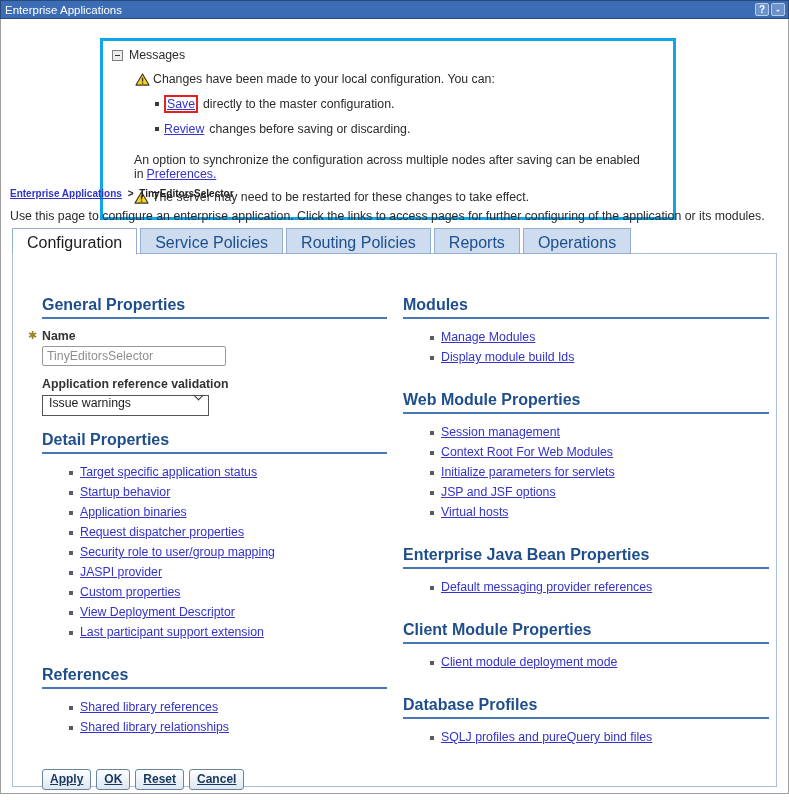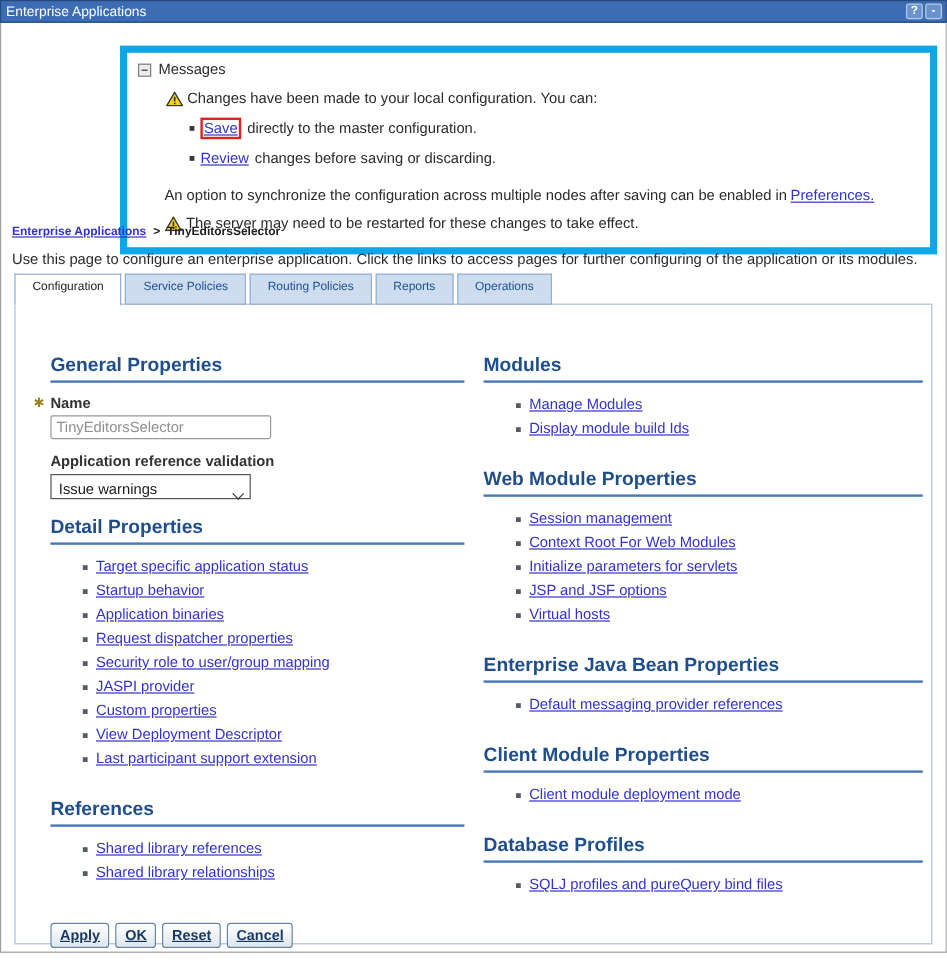--- a/index.html
+++ b/index.html
@@ -22,22 +22,22 @@
     color:#fff; font-size:11.5px; z-index:5;
   }
   .titlebar .title { flex:1 1 auto; }
   .tb-btn {
     width:14px; height:13px; margin-left:2px; border-radius:2px;
     background:#6b92cb; border:1px solid #b9cde8; color:#fff;
     font-size:10px; font-weight:bold; line-height:11px; text-align:center;
   }
   
   .messages {
-    position:absolute; left:100px; top:38px; width:681px;
-    border:6px solid #0ea5e9; background:#fff; padding:7px 10px 13px 9px; z-index:2;
+    position:absolute; left:100px; top:38px; width:576px;
+    border:3px solid #0ea5e9; background:#fff; padding:7px 10px 13px 9px; z-index:2;
   }
   .msg-header { display:flex; align-items:center; gap:6px; }
   .collapse-icon {
     width:11px; height:11px; border:1px solid #7f7f7f; background:#ececec;
     display:inline-flex; align-items:center; justify-content:center;
   }
   .collapse-icon::after { content:""; width:5px; height:1px; background:#333; }
   .warn-svg { width:15px; height:13px; flex:0 0 auto; }
   .msg-line1 { margin:10px 0 0 23px; display:flex; align-items:center; gap:3px; }
   .msg-bullet { margin:9px 0 0 43px; display:flex; align-items:center; gap:5px; }
@@ -50,21 +50,21 @@
   
   .breadcrumb { position:absolute; left:10px; top:188px; font-weight:bold; font-size:10px; z-index:2; }
   .breadcrumb .sep { color:#222; margin:0 3px; }
   .breadcrumb .current { color:#222; }
   .intro { position:absolute; left:10px; top:209px; z-index:2; }
   
   .tabs { position:absolute; left:12px; top:228px; display:flex; z-index:4; }
   .tab {
     height:26px; padding:5px 14px 0 14px; margin-right:3px;
     background:#cddcee; border:1px solid #93aed1; color:#1d4f8f;
-    font-size:10px; cursor:pointer; white-space:nowrap;
+    font-size:16px; cursor:pointer; white-space:nowrap;
   }
   .tab.active {
     background:#fff; color:#1c1c1c; height:27px; border-bottom:1px solid #fff;
   }
   
   .panel {
     position:absolute; left:12px; top:253px; width:765px; height:534px;
     border:1px solid #a9bedb; background:#fff; z-index:3;
   }
   .panel-content { display:flex; padding:42px 0 0 29px; }
@@ -84,21 +84,21 @@
   .name-row { position:relative; margin:6px 0 3px 0; font-weight:bold; color:#333; }
   .req-star { position:absolute; left:-14px; top:0; color:#9a8324; font-weight:normal; font-size:11px; }
   .name-input {
     width:184px; height:20px; border:1px solid #999; border-radius:2px;
     padding:2px 4px; color:#8f8f8f; font-family:"Liberation Sans",sans-serif;
     font-size:12.3px; background:#fff; margin:0 0 11px 0; display:block;
   }
   .val-label { font-weight:bold; color:#333; margin:0 0 4px 0; }
   .fake-select {
     width:167px; height:21px; border:1px solid #555; background:#fff;
-    display:flex; align-items:flex-end; padding:0 6px; margin:0 0 15px 0; cursor:pointer;
+    display:flex; align-items:flex-start; padding:0 6px; margin:0 0 15px 0; cursor:pointer;
   }
   .fake-select .sel-text { flex:1 1 auto; color:#1c1c1c; }
   .chevron {
     width:7px; height:7px; border-right:1.5px solid #333; border-bottom:1.5px solid #333;
     transform:rotate(45deg); margin-top:-4px; flex:0 0 auto;
   }
   
   .btn-row { display:flex; gap:5px; margin:22px 0 0 0; }
   .btn {
     font-family:"Liberation Sans",sans-serif; font-size:12px; font-weight:bold;

